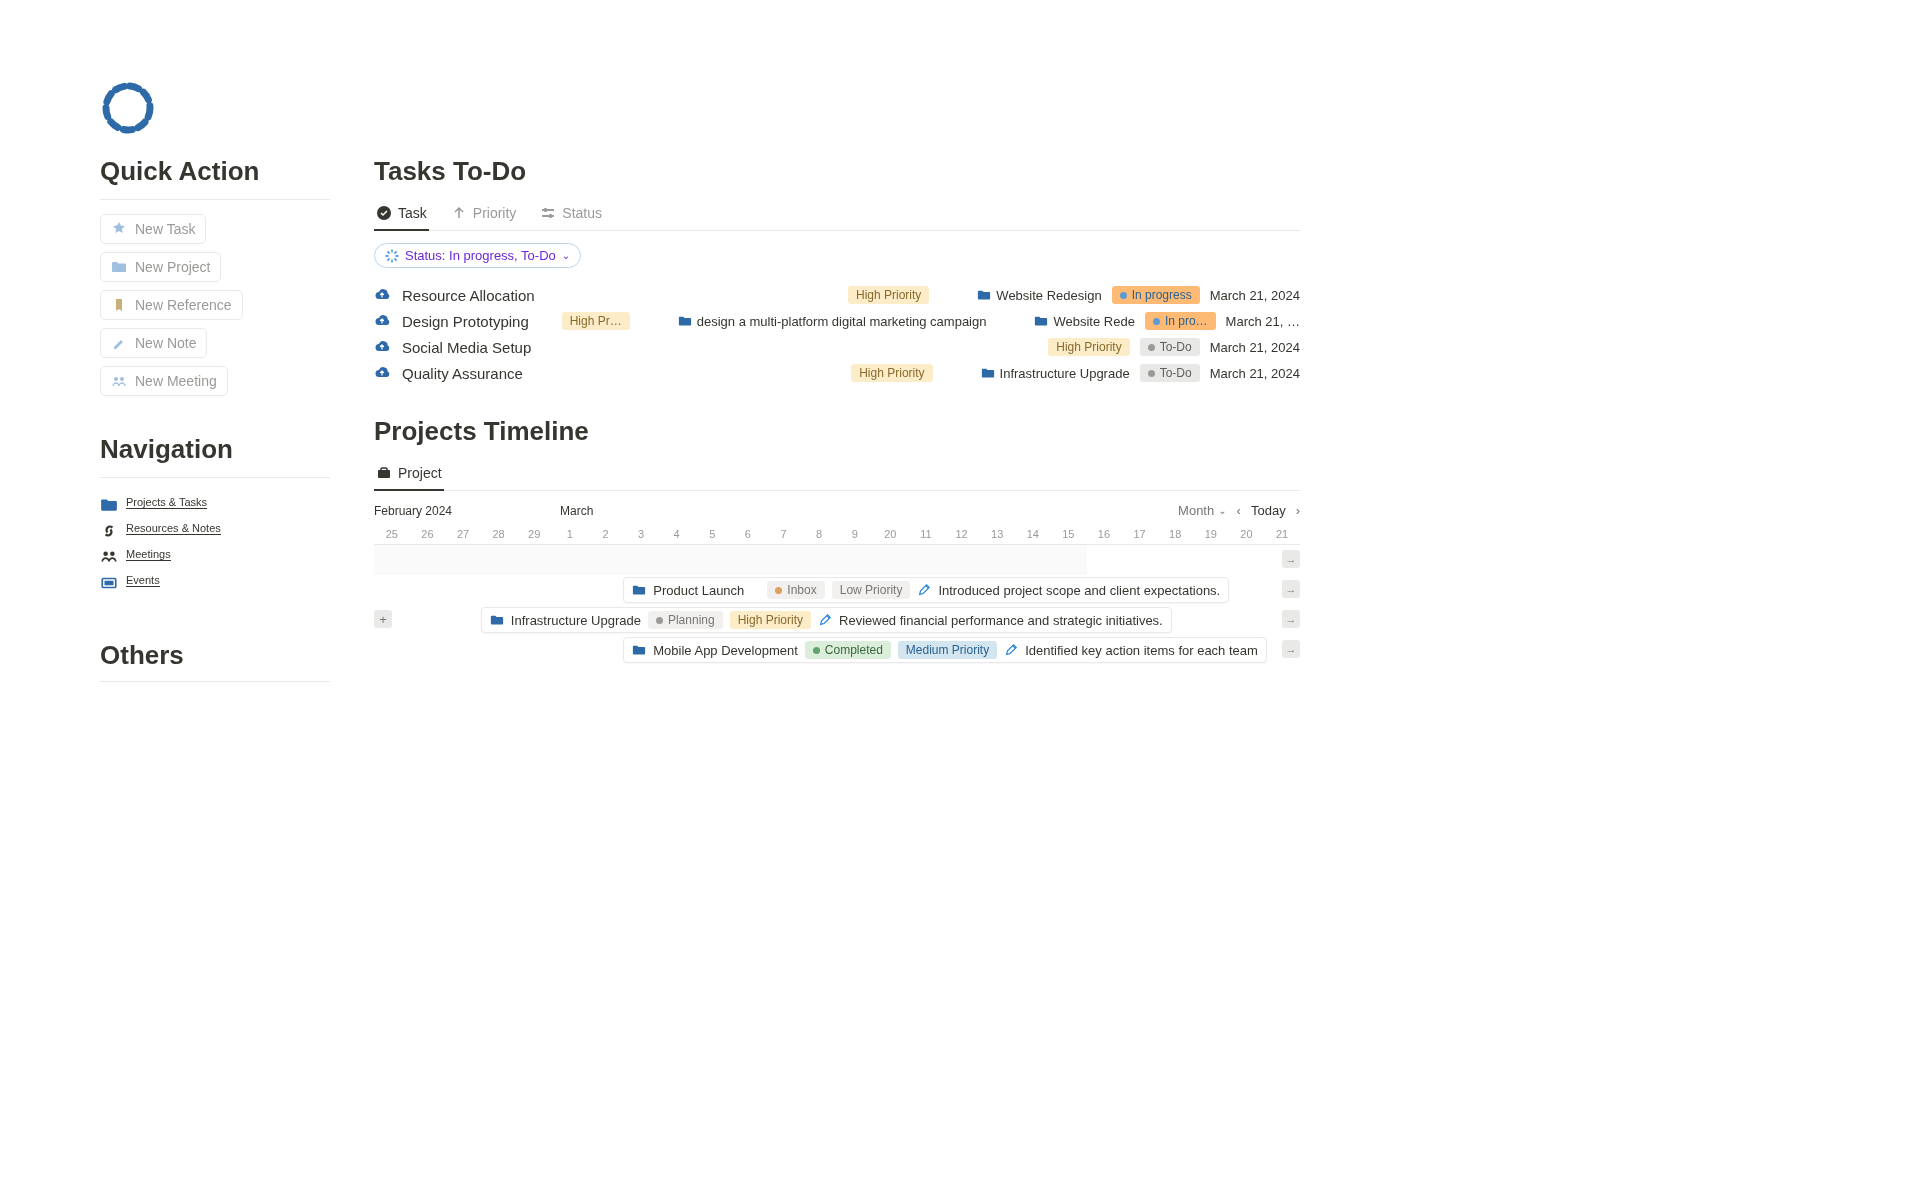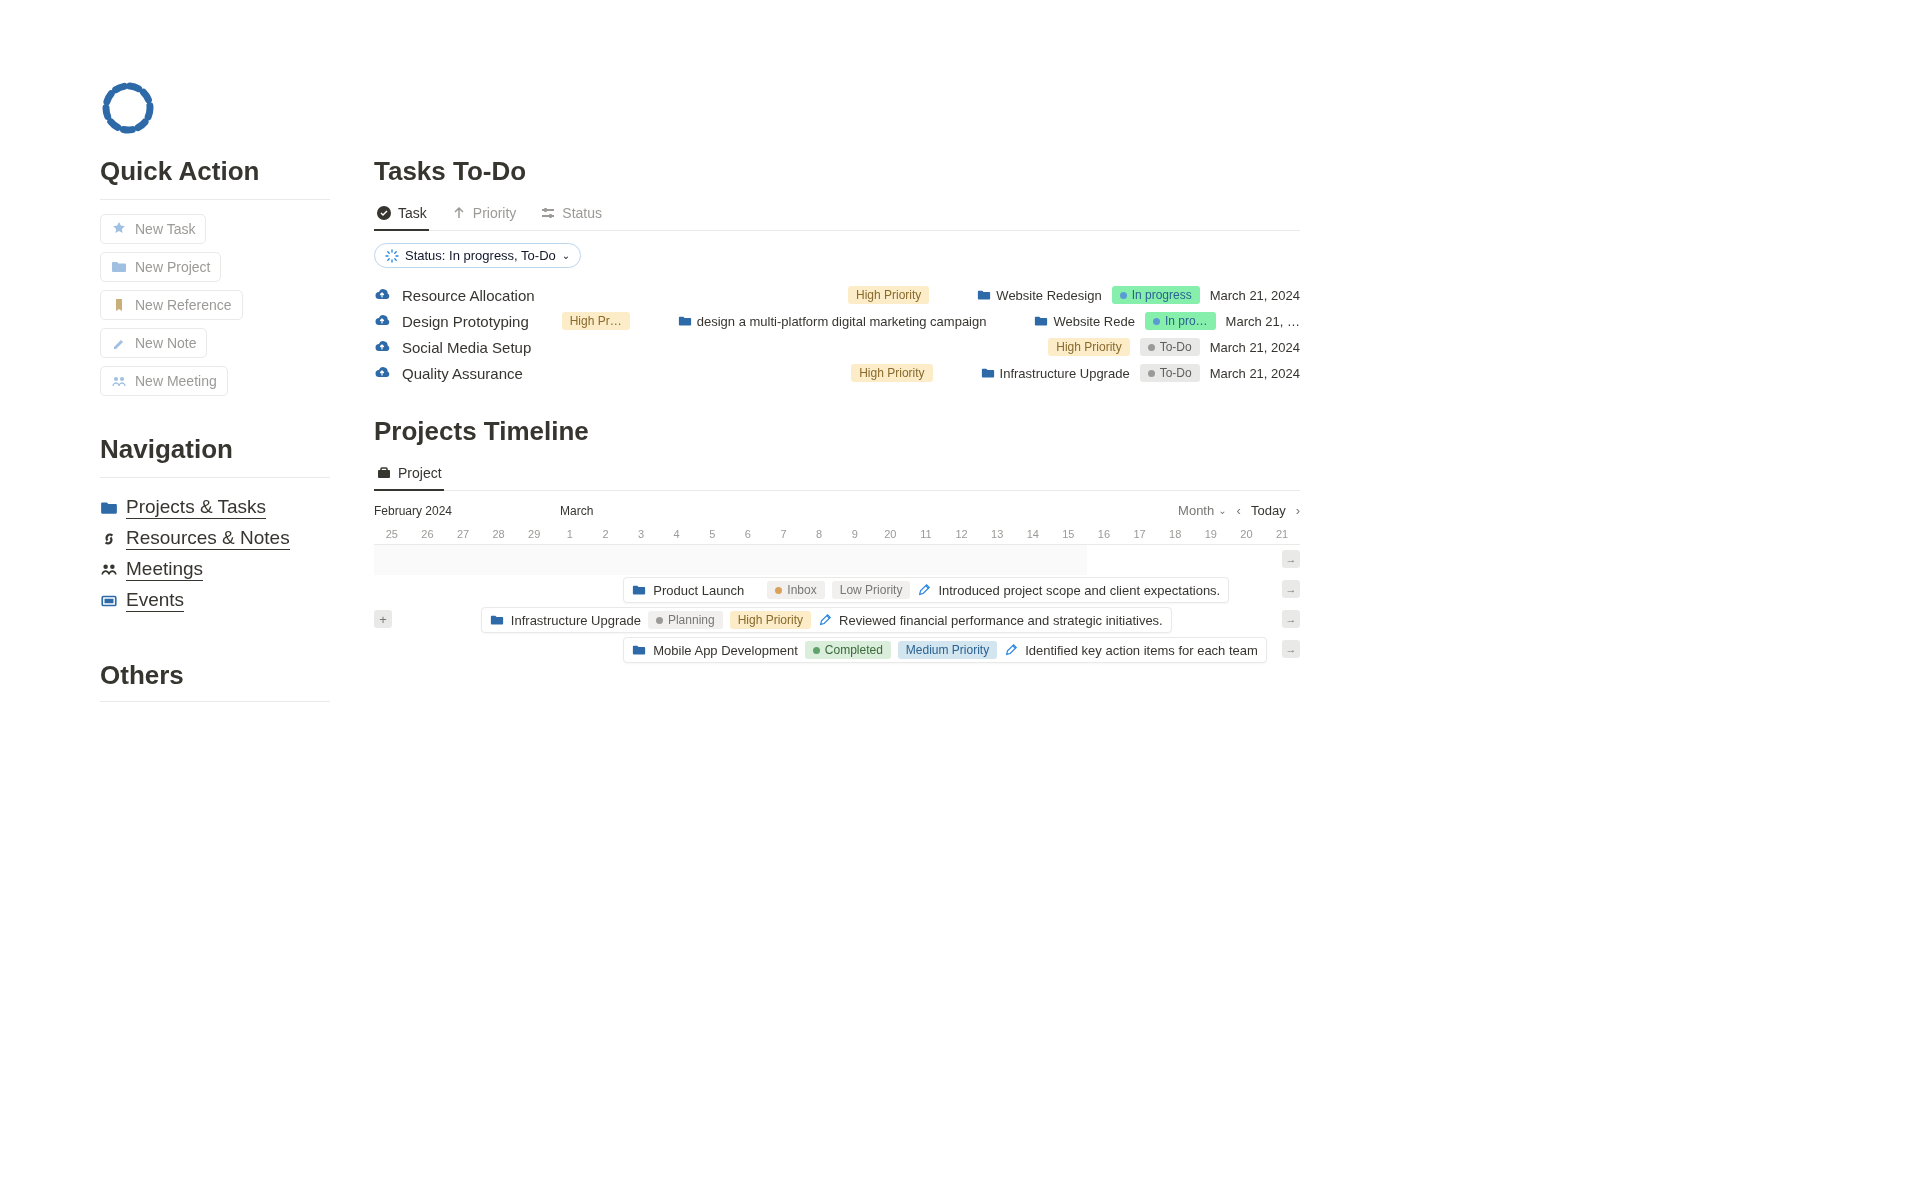--- a/index.html
+++ b/index.html
@@ -10,42 +10,42 @@
 .cols { display: flex; gap: 44px; }
 .left { width: 230px; flex-shrink: 0; }
 .right { flex: 1; min-width: 0; }
 
 .sec-title { font-size: 26px; font-weight: 700; margin-bottom: 12px; color: #37352f; }
 .divider { height: 1px; background: #e9e9e7; margin-bottom: 14px; }
 
 .qa-btn { display: inline-flex; align-items: center; gap: 8px; border: 1px solid #e9e9e7; border-radius: 5px; padding: 6px 10px; font-size: 14px; color: #9b9a97; margin-bottom: 8px; background: #fff; cursor: pointer; }
 .qa-btn svg, .qa-btn .ico { width: 16px; height: 16px; flex-shrink: 0; }
 
-.nav-item { display: flex; align-items: center; gap: 8px; padding: 4px 0; font-size: 19px; color: #37352f; cursor: pointer; }
+.nav-item { display: flex; align-items: flex-start; gap: 8px; padding: 4px 0; font-size: 11px; color: #37352f; cursor: pointer; }
 .nav-item span.lbl { border-bottom: 1px solid #37352f; }
 .nav-item .ico { width: 18px; height: 18px; }
 
 .tabs { display: flex; gap: 20px; border-bottom: 1px solid #e9e9e7; margin-bottom: 12px; }
 .tab { display: flex; align-items: center; gap: 6px; padding: 6px 2px 8px; font-size: 14px; color: #9b9a97; cursor: pointer; border-bottom: 2px solid transparent; margin-bottom: -1px; }
 .tab.active { color: #37352f; border-bottom-color: #37352f; font-weight: 500; }
 .tab .ico { width: 16px; height: 16px; }
 
-.filter-pill { display: inline-flex; align-items: center; gap: 6px; border: 1px solid #bcd6ee; color: #0f172a; background: #fff; border-radius: 14px; padding: 4px 10px; font-size: 13px; margin-bottom: 14px; cursor: pointer; }
+.filter-pill { display: inline-flex; align-items: center; gap: 6px; border: 1px solid #bcd6ee; color: #6d28d9; background: #fff; border-radius: 14px; padding: 4px 10px; font-size: 13px; margin-bottom: 14px; cursor: pointer; }
 .filter-pill .ico { width: 14px; height: 14px; }
 
 .task-row { display: flex; align-items: center; padding: 4px 0; gap: 10px; font-size: 15px; }
 .task-row .cloud { width: 18px; height: 18px; flex-shrink: 0; }
 .task-row .name { flex: 0 0 auto; font-weight: 500; }
 .spacer { flex: 1; }
 .pill { border-radius: 3px; padding: 2px 8px; font-size: 12px; white-space: nowrap; display: inline-flex; align-items: center; gap: 5px; }
 .pill.high { background: #fdecc8; color: #886a2d; }
 .pill.low { background: #f1f0ef; color: #787774; }
 .pill.medium { background: #d3e5ef; color: #2a6291; }
 .pill.status { background: #e8e8e6; color: #5f5e5b; }
-.pill.status.progress { background: #86efac; color: #2a6291; justify-content: flex-end; }
+.pill.status.progress { background: #fdba74; color: #2a6291; justify-content: flex-end; }
 .pill.inbox { background: #f1f0ef; color: #787774; margin-left: 16px; }
 .pill.planning { background: #f1f0ef; color: #787774; }
 .pill.completed { background: #dbeddb; color: #386a3a; }
 .dot { width: 7px; height: 7px; border-radius: 50%; display: inline-block; }
 .dot.blue { background: #5a9bd4; }
 .dot.grey { background: #9b9a97; }
 .dot.orange { background: #d9a15a; }
 .dot.green { background: #5fa36b; }
 .proj-chip { display: inline-flex; align-items: center; gap: 5px; font-size: 13px; color: #37352f; white-space: nowrap; padding-left: 38px; }
 .proj-chip .ico { width: 14px; height: 14px; }

